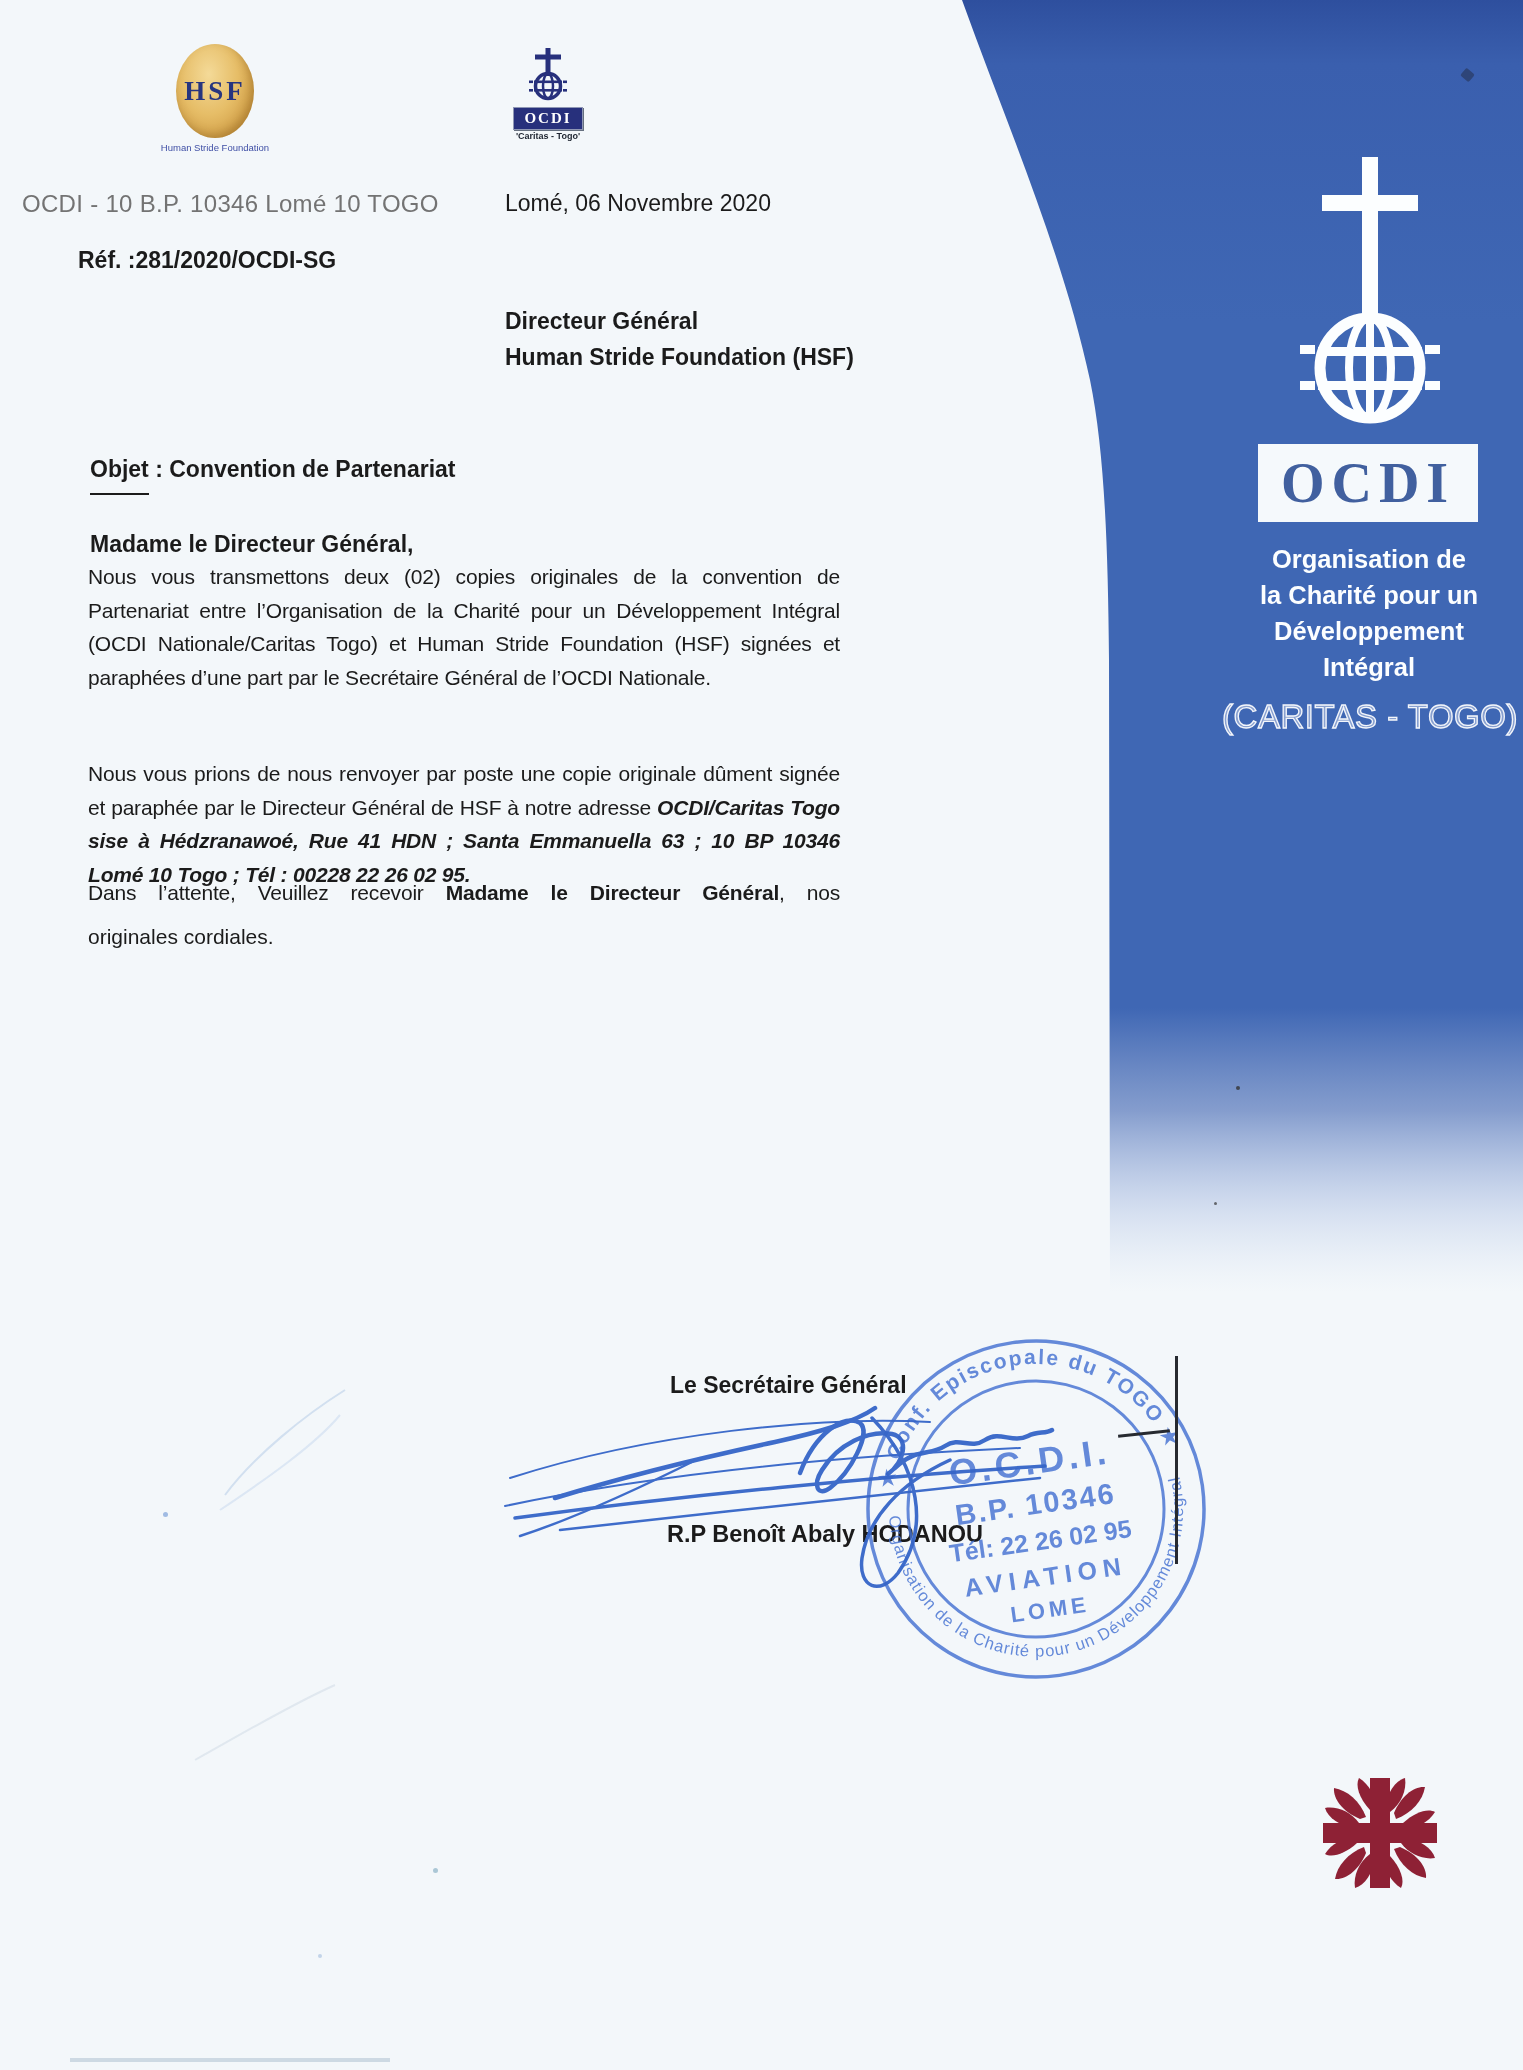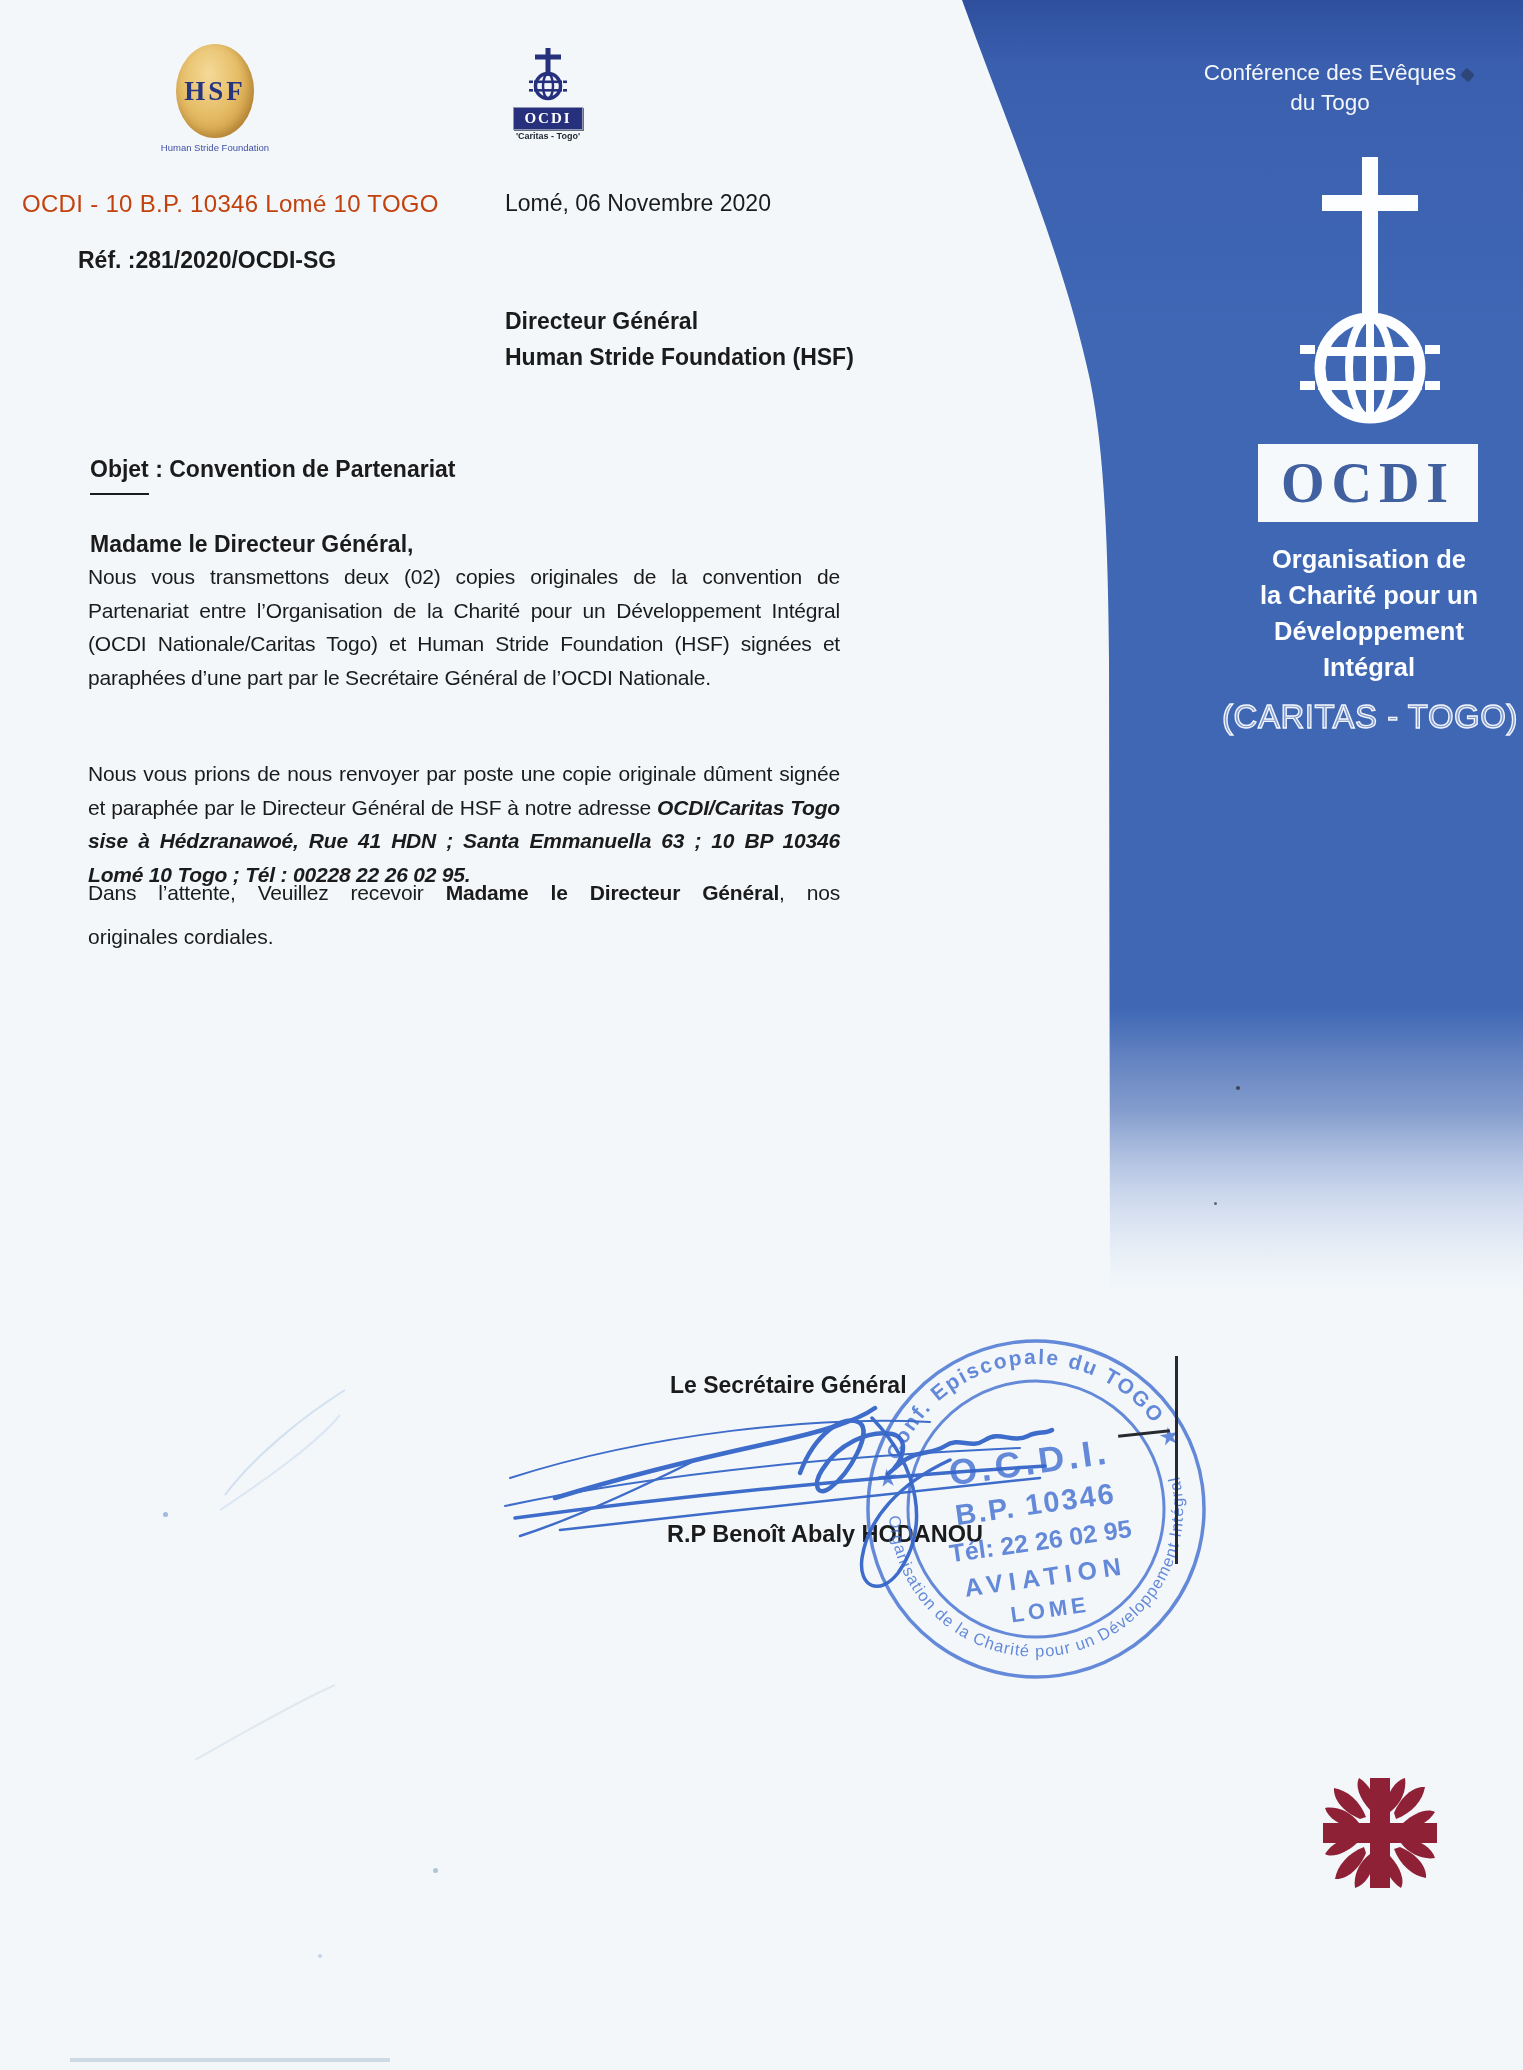--- a/index.html
+++ b/index.html
@@ -25,21 +25,21 @@
   .hsf-caption{margin-top:4px;font-size:9.5px;color:#3f4fa5;}
 
   .ocdi-small{left:488px;top:48px;width:120px;text-align:center;}
   .ocdi-small-box{
     width:64px;margin:1px auto 0;background:#27307c;color:#fff;
     font-family:"Liberation Serif",serif;font-weight:bold;font-size:15px;
     letter-spacing:2px;padding:2px 2px;border:1px solid #8f97b5;box-shadow:1px 1px 0 #66707f;
   }
   .ocdi-small-caption{font-size:9px;font-weight:bold;color:#1d2430;margin-top:1px;}
 
-  .sender-line{left:22px;top:190px;font-size:24px;color:#c2410c;letter-spacing:.3px;}
+  .sender-line{left:22px;top:190px;font-size:24px;color:#737373;letter-spacing:.3px;}
   .date-line{left:505px;top:190px;font-size:23px;}
   .ref-line{left:78px;top:247px;font-size:23px;font-weight:bold;}
   .recipient{left:505px;top:303px;font-size:23px;font-weight:bold;line-height:36px;}
 
   
   .subject{left:90px;top:456px;font-size:23px;font-weight:bold;}
   .subject .u{border-bottom:2.5px solid #1b1b1b;padding-bottom:11px;}
   .salutation{left:90px;top:511px;font-size:23px;font-weight:bold;margin-top:20px;}
   .para{
     left:88px;width:752px;font-size:21px;letter-spacing:-.2px;
@@ -199,24 +199,20 @@
       <path d="M15,140 C180,118 380,98 545,88" stroke-width="3.5"></path>
       <path d="M60,152 C220,134 420,112 540,100" stroke-width="2.5"></path>
       <path d="M372,40 C420,90 430,150 398,195 C380,218 358,210 362,180 C368,140 400,105 450,82" stroke-width="3.5"></path>
       <path d="M200,80 C120,120 60,145 20,158" stroke-width="2.5"></path>
     </g>
   </svg>
 
   <div class="abs vline"></div>
   <div class="abs vdash"></div>
 
-  <div class="abs conf-text">
-    <div>Conférence des Evêques</div>
-    <div>du Togo</div>
-  </div>
   <div class="abs conf-mark"></div>
 
   <svg class="abs crossglobe" width="250" height="285" viewBox="0 0 250 285">
     <g fill="#fcfeff">
       <rect x="117" y="2" width="16" height="162"></rect>
       <rect x="77" y="40" width="96" height="16"></rect>
       <rect x="121" y="160" width="8" height="106"></rect>
       <rect x="73" y="192" width="104" height="9"></rect>
       <rect x="73" y="226" width="104" height="9"></rect>
       <rect x="55" y="190" width="15" height="9"></rect>

